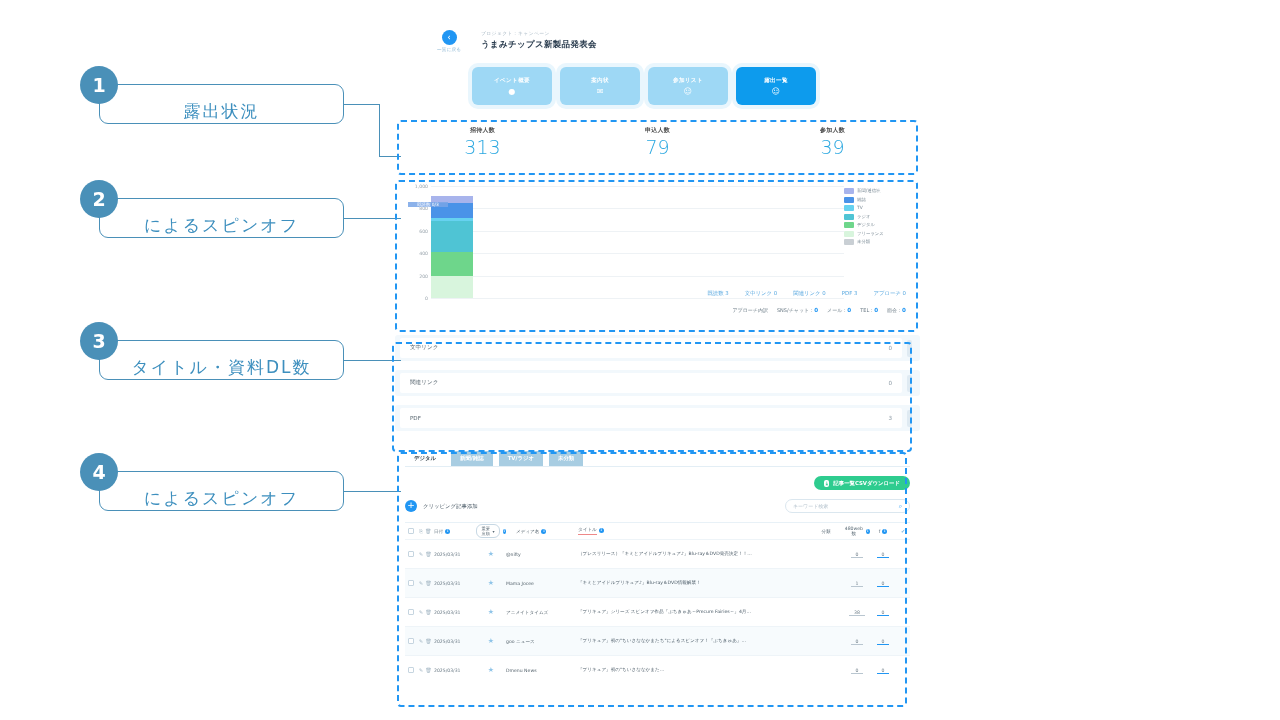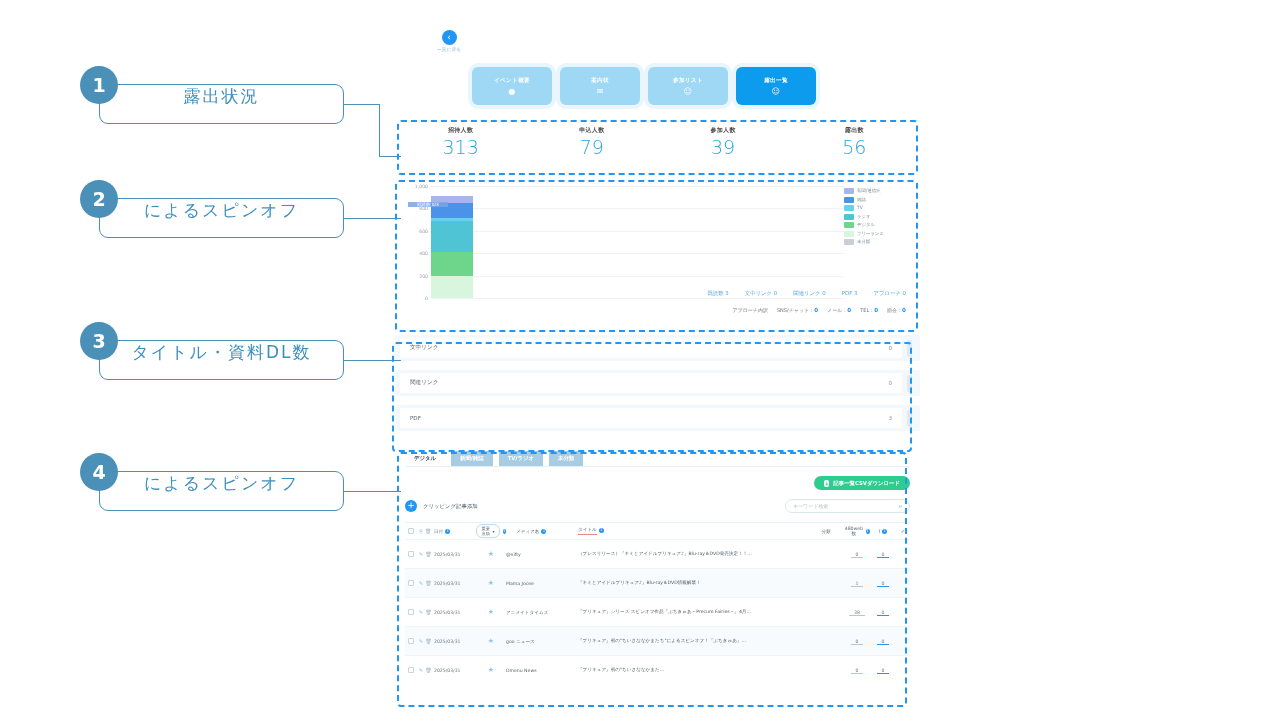--- a/index.html
+++ b/index.html
@@ -19,21 +19,21 @@
     color: #fff; font-size: 19px; font-weight: bold;
     display: flex; align-items: center; justify-content: center;
     position: absolute; left: 0; top: -18px; z-index: 3;
   }
   .annot-box {
     margin-left: 19px;
     border: 1.6px solid #4a90b8;
     border-radius: 9px;
     background: #fff;
     height: 40px;
-    display: flex; align-items: flex-start; justify-content: center;
+    display: flex; align-items: flex-end; justify-content: center;
     position: relative; z-index: 2;
   }
   .annot-label {
     color: #3d8fbe; font-size: 17px; letter-spacing: 2px;
     white-space: nowrap; padding: 0 14px;
   }
   .annot-line { position: absolute; border-top: 1.5px solid #4a90b8; z-index: 1; }
   .annot-vline { position: absolute; border-left: 1.5px solid #4a90b8; z-index: 1; }
 
   
@@ -217,20 +217,24 @@
 <div class="region" style="left:392px; top:342px; width:520px; height:110px;"></div>
 <div class="region" style="left:397px; top:452px; width:510px; height:255px;"></div>
 
 <div id="app">
 
   <div class="app-header">
     <div class="back-wrap">
       <div class="back-circle">‹</div>
       <div class="back-text">一覧に戻る</div>
     </div>
+    <div class="title-wrap">
+      <div class="proj-sub">プロジェクト：キャンペーン</div>
+      <div class="proj-title">うまみチップス新製品発表会</div>
+    </div>
   </div>
 
   <div class="tabs">
     <div class="tab">
       <span class="tab-label">イベント概要</span>
       <span class="tab-ico">●</span>
     </div>
     <div class="tab">
       <span class="tab-label">案内状</span>
       <span class="tab-ico">✉</span>
@@ -250,24 +254,20 @@
       <div class="stat-label">招待人数</div>
       <div class="stat-value">313</div>
     </div>
     <div class="stat">
       <div class="stat-label">申込人数</div>
       <div class="stat-value">79</div>
     </div>
     <div class="stat">
       <div class="stat-label">参加人数</div>
       <div class="stat-value">39</div>
-    </div>
-    <div class="stat">
-      <div class="stat-label">露出数</div>
-      <div class="stat-value">56</div>
     </div>
   </div>
 
   <div class="panel chart-panel">
     <div class="chart-area">
       <div class="chart-main">
         <div class="y-axis" id="y-axis">
             <div class="y-tick" style="top: 0px;">1,000</div>
             <div class="y-tick" style="top: 22.4px;">800</div>
             <div class="y-tick" style="top: 44.8px;">600</div>

